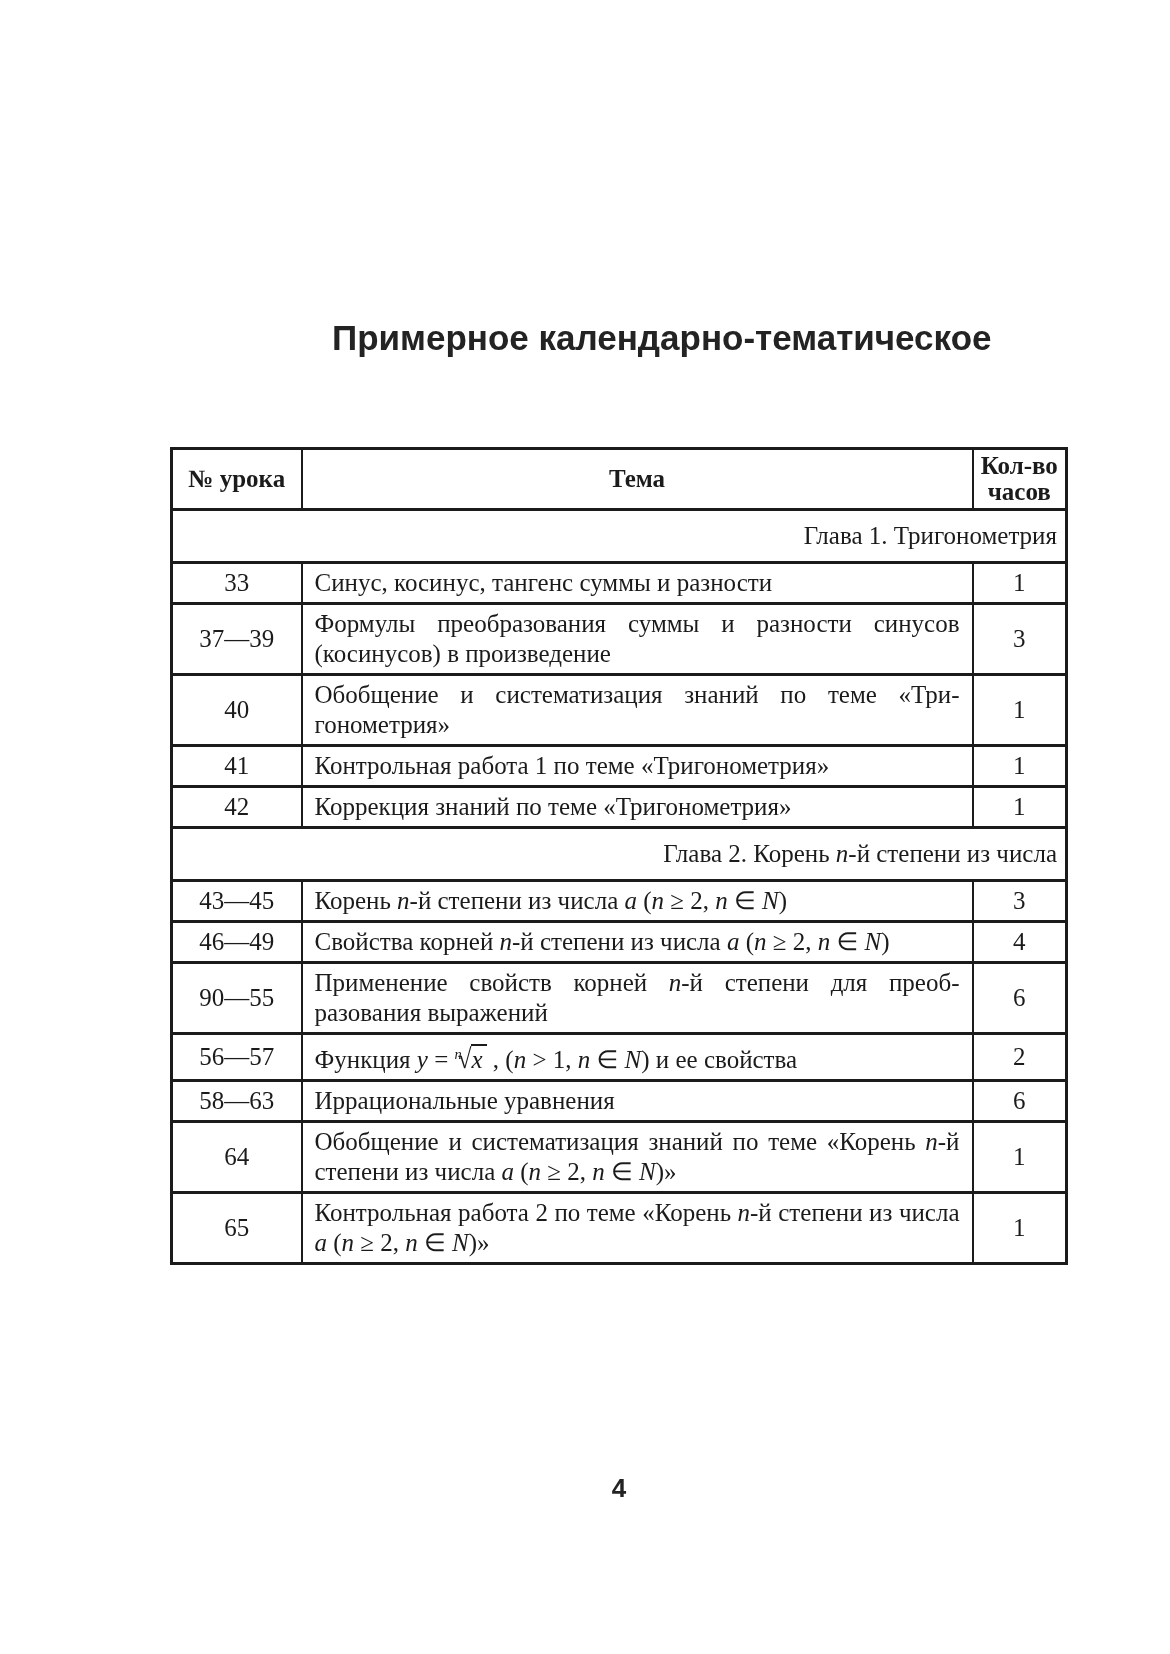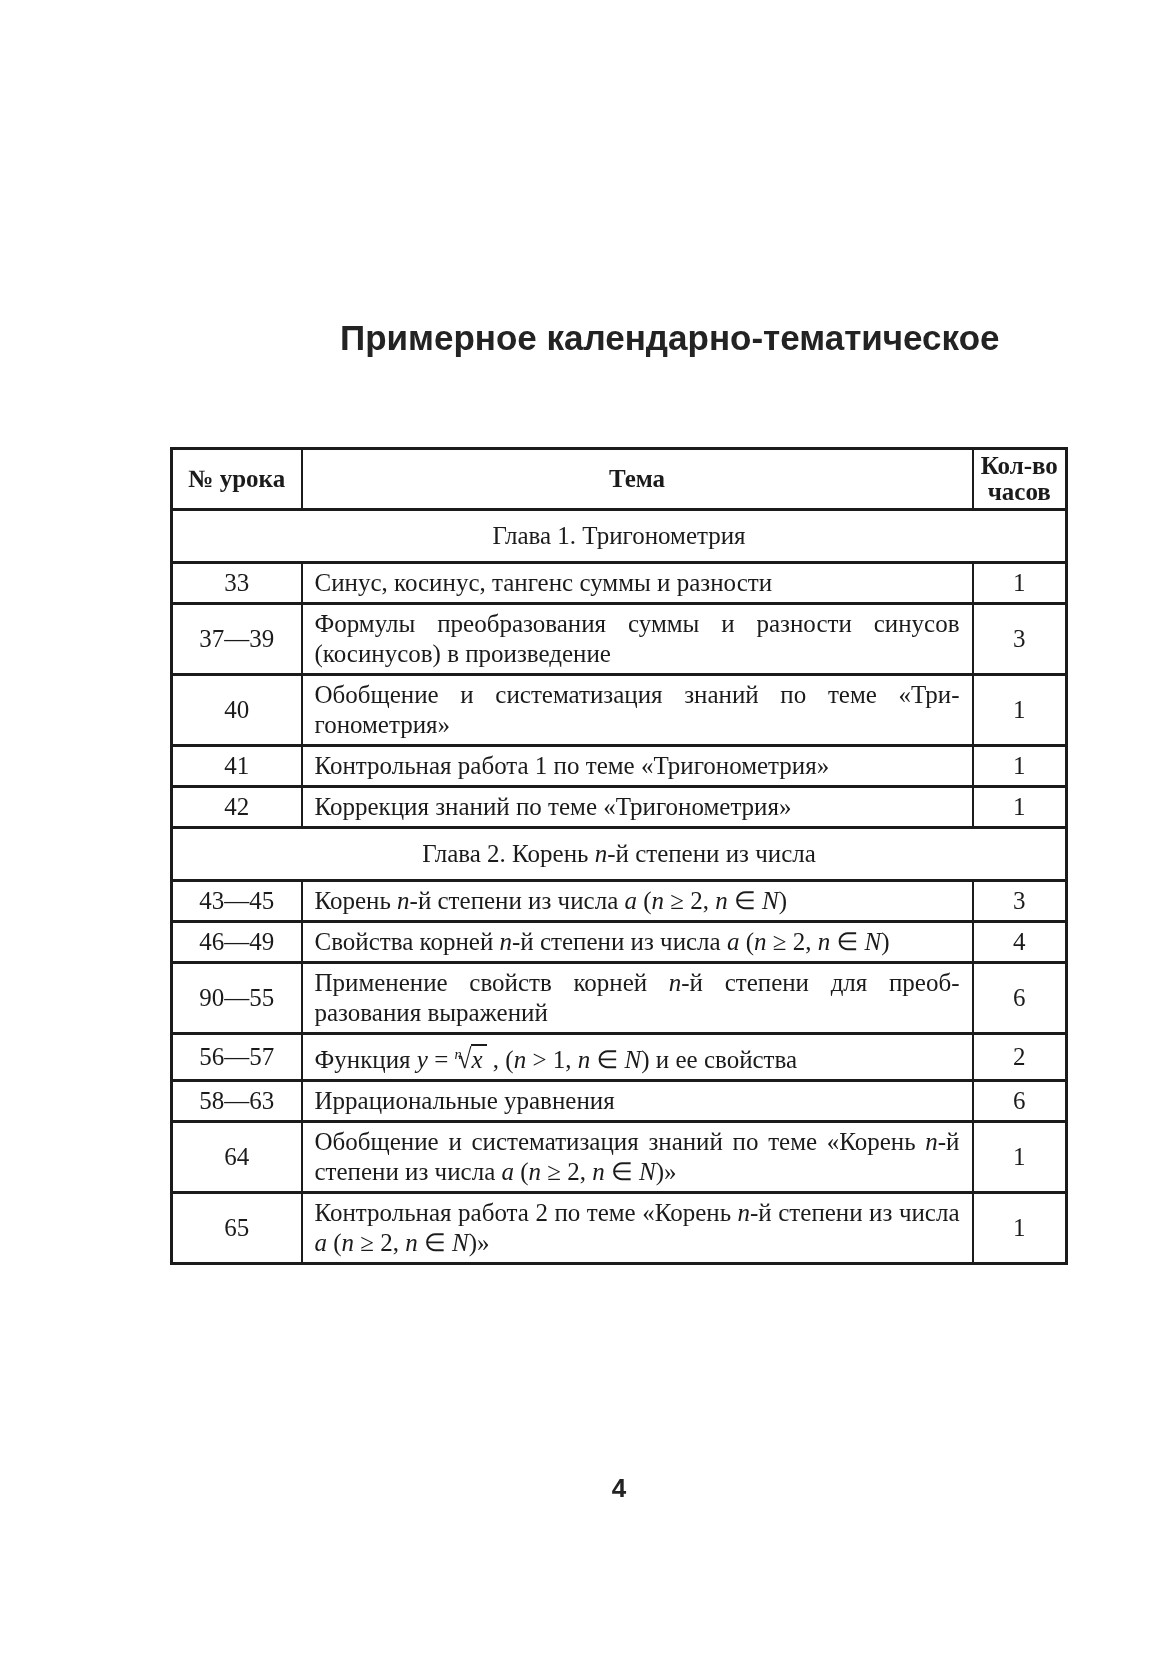--- a/index.html
+++ b/index.html
@@ -11,21 +11,21 @@
     position: relative;
     width: 1170px;
     height: 1654px;
     background: #ffffff;
     color: #1b1b1b;
     font-family: "Liberation Serif", serif;
     overflow: hidden;
   }
   .title {
     position: absolute;
-    left: 340px;
+    left: 332px;
     top: 316px;
     font-family: "Liberation Sans", sans-serif;
     font-weight: 700;
     font-size: 35px;
     line-height: 44px;
     color: #232323;
   }
   table.plan {
     position: absolute;
     left: 170px;
@@ -58,21 +58,21 @@
     padding: 4px 4px;
     margin-top: 38px;
   }
   td.topic {
     text-align: justify;
     padding: 4px 12px;
     hyphens: manual;
     -webkit-hyphens: manual;
   }
   td.chapter {
-    text-align: center;
+    text-align: right;
     padding: 10px 8px;
   }
   .it  { font-style: italic; }
   .sup {
     font-style: italic;
     font-size: 0.58em;
     vertical-align: 0.65em;
     margin-right: -4px;
     position: relative;
     z-index: 1;

